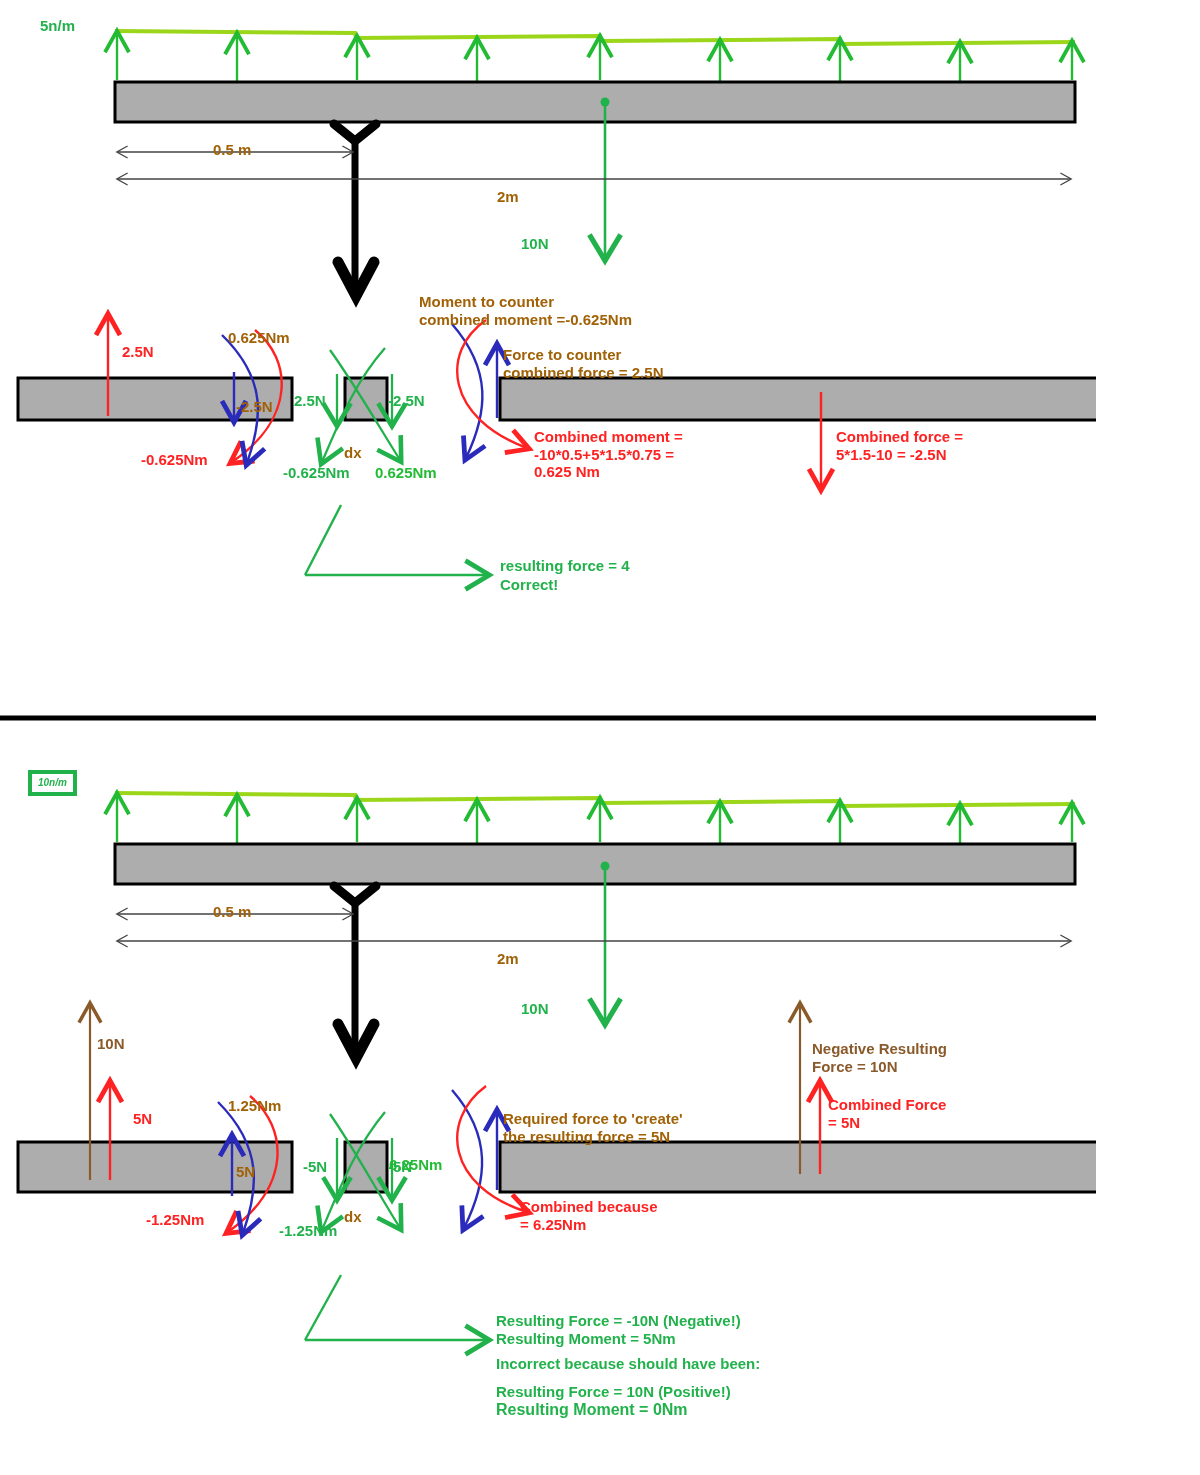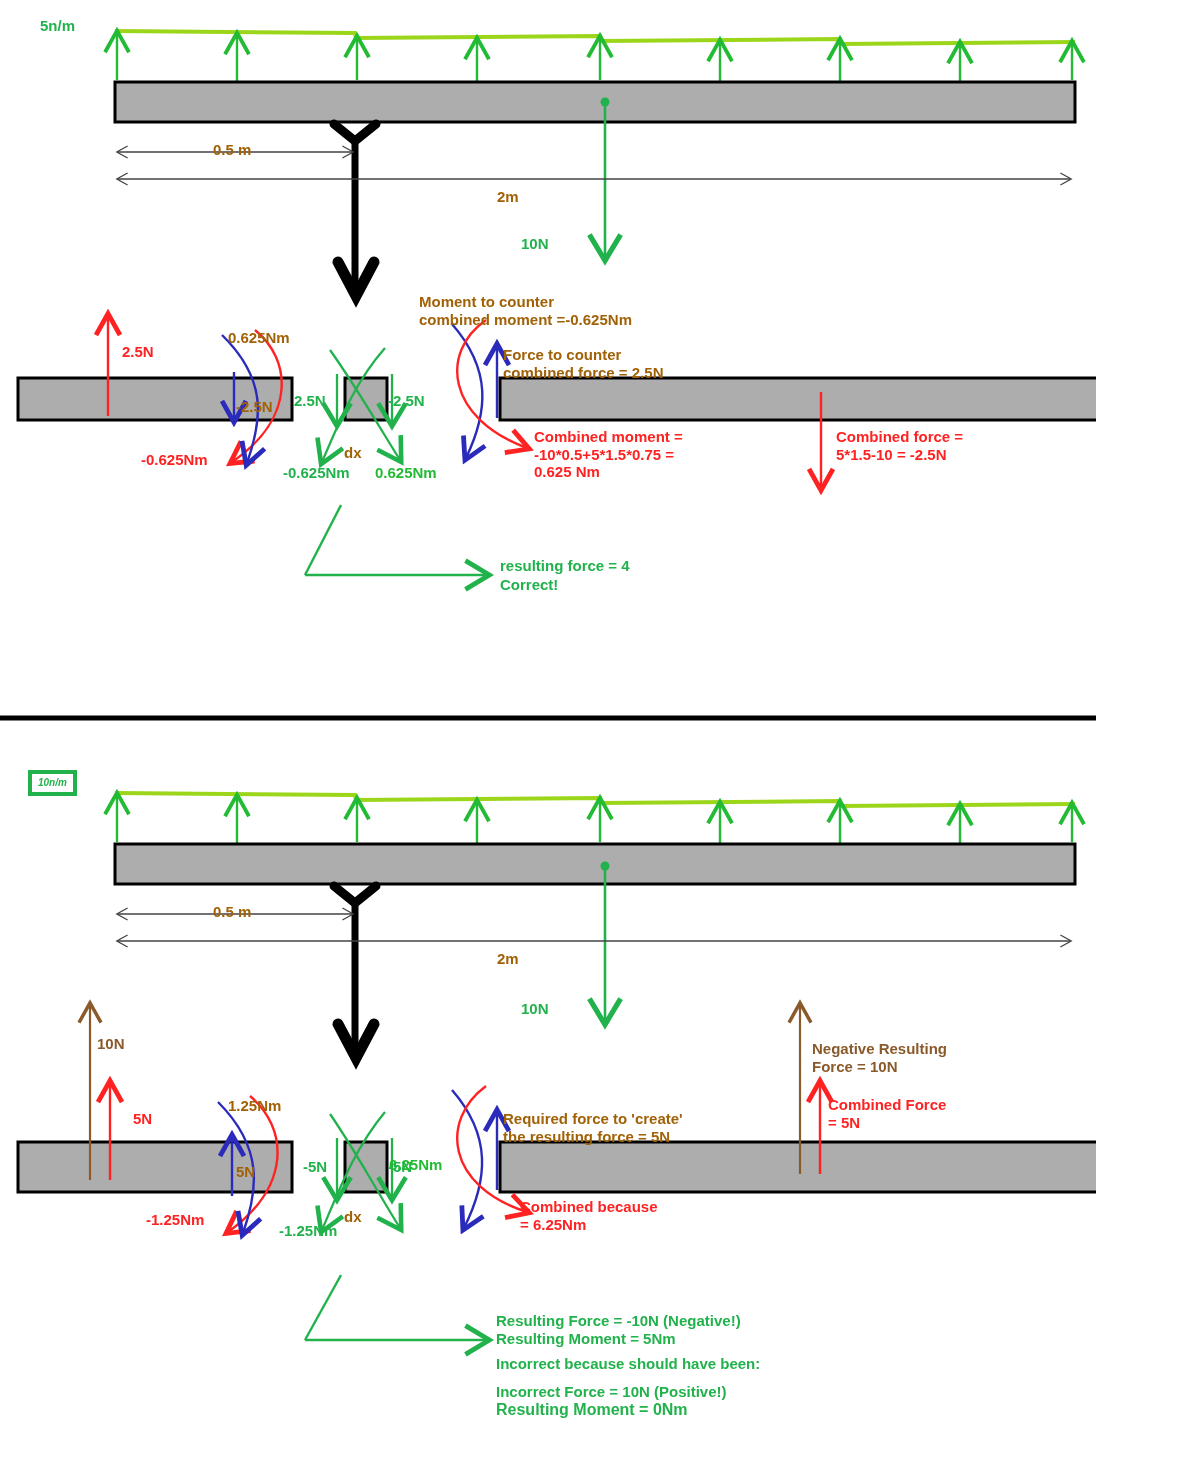--- a/index.html
+++ b/index.html
@@ -225,16 +225,16 @@
   <div class="lbl red" style="left:520px;top:1198px;font-size:15px;">Combined because
 = 6.25Nm</div>
   <div class="lbl brown" style="left:812px;top:1040px;font-size:15px;">Negative Resulting
 Force = 10N</div>
   <div class="lbl red" style="left:828px;top:1096px;font-size:15px;">Combined Force
 = 5N</div>
 
   <div class="lbl green" style="left:496px;top:1312px;font-size:15px;">Resulting Force = -10N (Negative!)</div>
   <div class="lbl green" style="left:496px;top:1330px;font-size:15px;">Resulting Moment = 5Nm</div>
   <div class="lbl green" style="left:496px;top:1355px;font-size:15px;">Incorrect because should have been:</div>
-  <div class="lbl green" style="left:496px;top:1383px;font-size:15px;">Incorrect Force = 10N (Positive!)</div>
+  <div class="lbl green" style="left:496px;top:1383px;font-size:15px;">Resulting Force = 10N (Positive!)</div>
   <div class="lbl green" style="left:496px;top:1401px;font-size:16px;">Resulting Moment = 0Nm</div>
 
 </div>
 
 </body></html>

